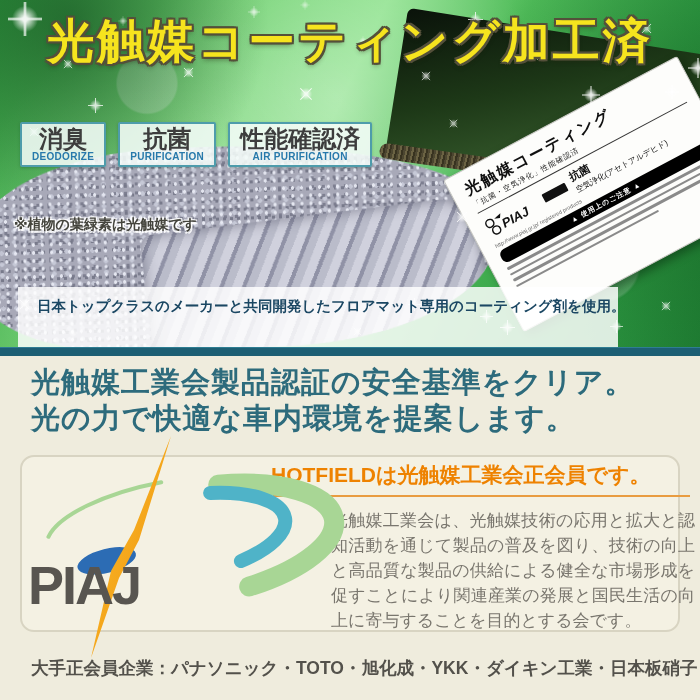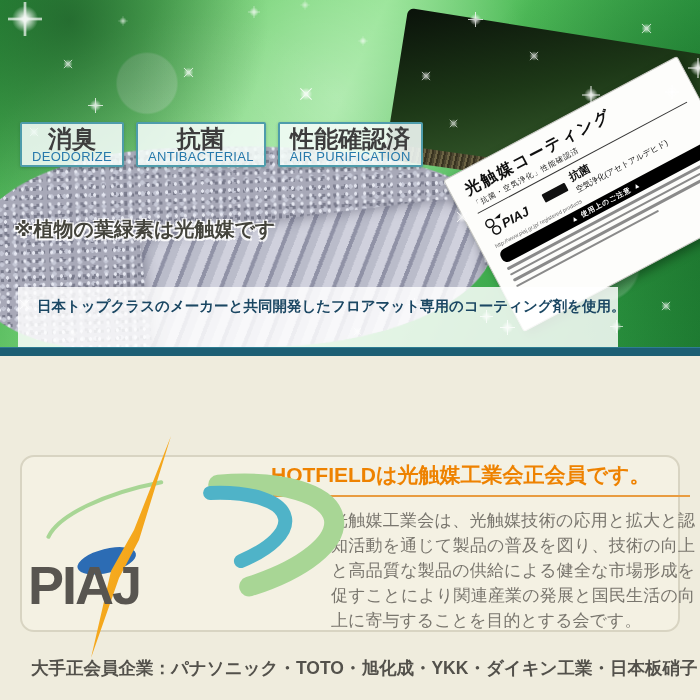--- a/index.html
+++ b/index.html
@@ -25,21 +25,21 @@
     font-size:47px;letter-spacing:3px;color:#f6e41e;white-space:nowrap;
     text-shadow:-2px -2px 0 #54503a,2px -2px 0 #54503a,-2px 2px 0 #54503a,2px 2px 0 #54503a,
                 -2px 0 0 #54503a,2px 0 0 #54503a,0 -2px 0 #54503a,0 2px 0 #54503a,
                 0 3px 5px rgba(30,30,10,.45);}
 
   .features{position:absolute;left:20px;top:96px;display:flex;gap:12px;z-index:6;margin-top:26px;}
   .feature{border:2px solid #4e9cab;background:rgba(244,252,248,.88);
     border-radius:2px;padding:2px 10px 3px;text-align:center;
     box-shadow:0 1px 3px rgba(0,60,30,.25);}
   .feature-jp{font-size:24px;line-height:26px;font-weight:bold;color:#3d3d3d;white-space:nowrap;}
-  .feature-en{font-size:13px;line-height:10px;font-weight:normal;color:#2779ab;letter-spacing:.3px;white-space:nowrap;}
+  .feature-en{font-size:10px;line-height:10px;font-weight:bold;color:#2779ab;letter-spacing:.3px;white-space:nowrap;}
 
   
   .mat-dark{position:absolute;left:395px;top:34px;width:345px;height:142px;z-index:1;
     transform:rotate(9deg);border-radius:6px;
     background:linear-gradient(160deg,#0a120a,#1d3817 40%,#33572a 70%,#476f38);}
   .mat-binding{position:absolute;left:-6px;right:-6px;bottom:-8px;height:16px;border-radius:8px;
     transform:rotate(-1deg);
     background:repeating-linear-gradient(95deg,#4c4630 0 2px,#6b6343 2px 4px,#383320 4px 6px);}
 
   
@@ -73,21 +73,21 @@
   .card-tag{width:26px;height:9px;background:#111;border-radius:1px;}
   .card-url{font-size:5.5px;color:#666;margin-top:3px;white-space:nowrap;}
   .card-caution{margin-top:3px;background:#000;color:#fff;border-radius:6px;
     font-size:7px;font-weight:bold;text-align:center;padding:2px 0;letter-spacing:1px;}
   .fine-line{height:2.5px;background:#8a8a8a;border-radius:2px;margin-top:4px;}
 
   .lead{position:absolute;left:33px;top:149px;z-index:6;font-size:21px;font-weight:bold;
     line-height:28.5px;color:#1a7cd0;letter-spacing:-.5px;white-space:nowrap;
     text-shadow:-2px -2px 0 #fff,2px -2px 0 #fff,-2px 2px 0 #fff,2px 2px 0 #fff,
                 -2px 0 0 #fff,2px 0 0 #fff,0 -2px 0 #fff,0 2px 0 #fff,0 0 6px rgba(255,255,255,.9);}
-  .note{position:absolute;left:14px;top:216px;z-index:6;font-size:20px;font-weight:bold;color:#44443c;
+  .note{position:absolute;left:14px;top:216px;z-index:6;font-size:14px;font-weight:bold;color:#44443c;
     white-space:nowrap;
     text-shadow:-1.5px -1.5px 0 rgba(255,255,255,.85),1.5px -1.5px 0 rgba(255,255,255,.85),
                 -1.5px 1.5px 0 rgba(255,255,255,.85),1.5px 1.5px 0 rgba(255,255,255,.85);}
 
   .quality{position:absolute;left:18px;top:287px;width:600px;height:60px;z-index:7;
     background:rgba(255,255,255,.84);box-sizing:border-box;padding:8px 12px 0 19px;
     font-size:14.5px;font-weight:bold;color:#1b4763;line-height:22px;white-space:nowrap;}
 
   .sparkle-layer{position:absolute;inset:0;z-index:5;pointer-events:none;}
   .sp{position:absolute;
@@ -180,29 +180,30 @@
         <span class="sp" style="left: 18px; top: 298px; width: 13px; height: 13px; opacity: 0.75; transform: rotate(45deg);"></span>
         <span class="sp" style="left: 68px; top: 328px; width: 10px; height: 10px; opacity: 0.6; transform: rotate(0deg);"></span>
         <span class="sp" style="left: 448px; top: 118px; width: 11px; height: 11px; opacity: 0.65; transform: rotate(45deg);"></span>
         <span class="sp" style="left: 688px; top: 58px; width: 20px; height: 20px; opacity: 0.9; transform: rotate(0deg);"></span>
         <span class="sp" style="left: 352px; top: 326px; width: 11px; height: 11px; opacity: 0.6; transform: rotate(45deg);"></span>
         <span class="sp" style="left: 408px; top: 298px; width: 13px; height: 13px; opacity: 0.7; transform: rotate(0deg);"></span>
         <span class="sp" style="left: 545px; top: 300px; width: 11px; height: 11px; opacity: 0.6; transform: rotate(45deg);"></span>
         <span class="sp" style="left: 610px; top: 320px; width: 13px; height: 13px; opacity: 0.7; transform: rotate(0deg);"></span>
       </div>
 
+    <div class="main-title">光触媒コーティング加工済</div>
 
     <div class="features">
       <div class="feature">
         <div class="feature-jp">消臭</div>
         <div class="feature-en">DEODORIZE</div>
       </div>
       <div class="feature">
         <div class="feature-jp">抗菌</div>
-        <div class="feature-en">ANTIBACTERIAL</div>
+        <div class="feature-en">PURIFICATION</div>
       </div>
       <div class="feature">
         <div class="feature-jp">性能確認済</div>
         <div class="feature-en">AIR PURIFICATION</div>
       </div>
     </div>
 
     <div class="lead">
     </div>
 
@@ -210,20 +211,24 @@
 
     <div class="quality">
       <div>日本トップクラスのメーカーと共同開発したフロアマット専用のコーティング剤を使用。</div>
     </div>
   </div>
 
   <div class="divider"></div>
 
   <div class="bottom">
 
+    <div class="claim">
+      <div>光触媒工業会製品認証の安全基準をクリア。</div>
+      <div>光の力で快適な車内環境を提案します。</div>
+    </div>
 
     <div class="member-box"></div>
 
     <svg class="logo-svg" viewBox="0 0 340 255">
       <defs>
         <linearGradient id="boltGrad" x1="0" y1="0" x2="1" y2="1">
           <stop offset="0" stop-color="#fbc233"></stop>
           <stop offset="1" stop-color="#ee8c05"></stop>
         </linearGradient>
       </defs>

